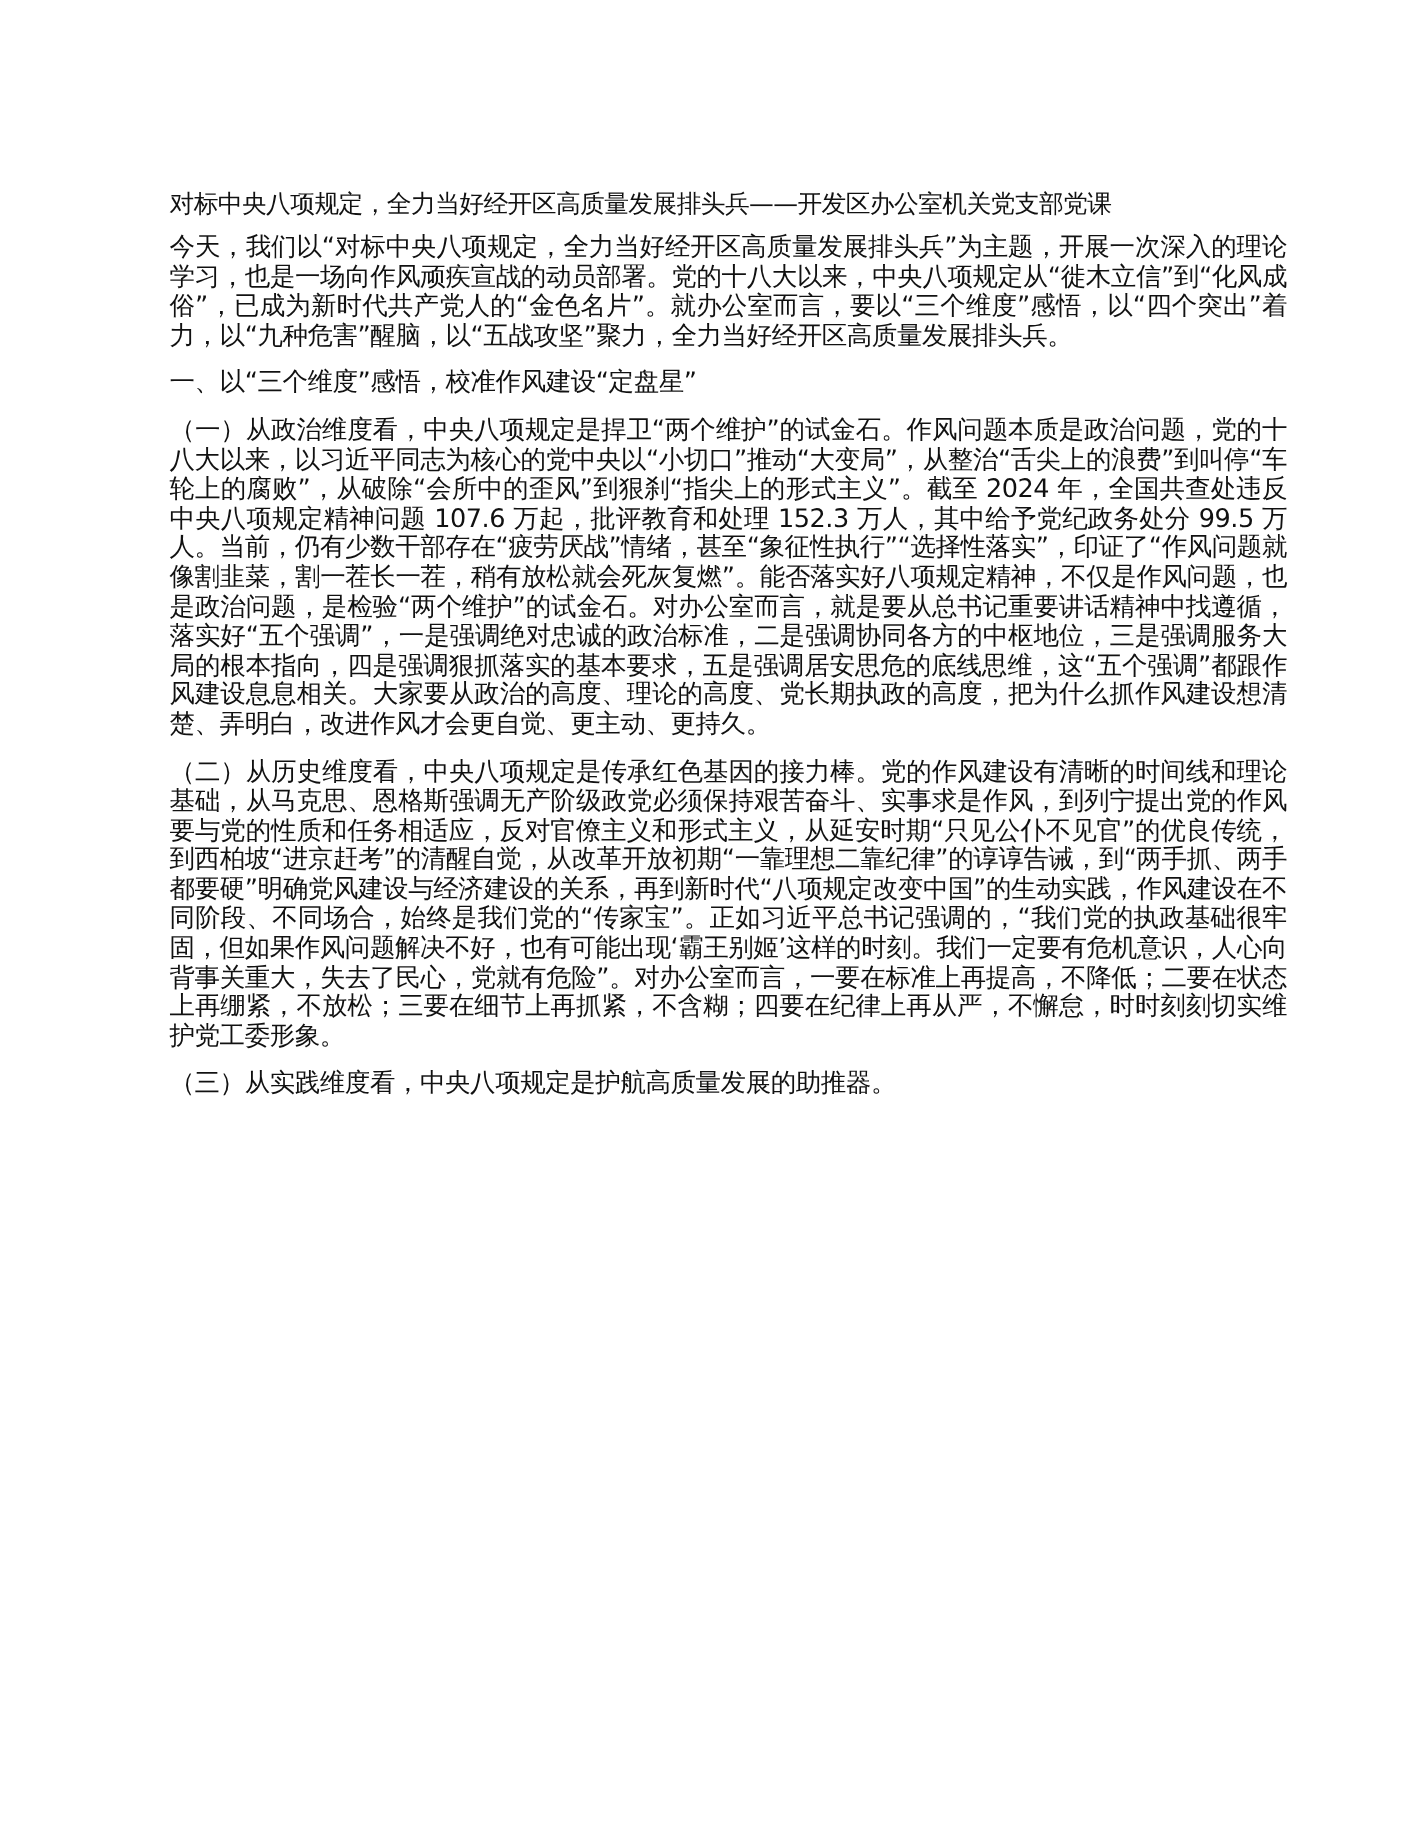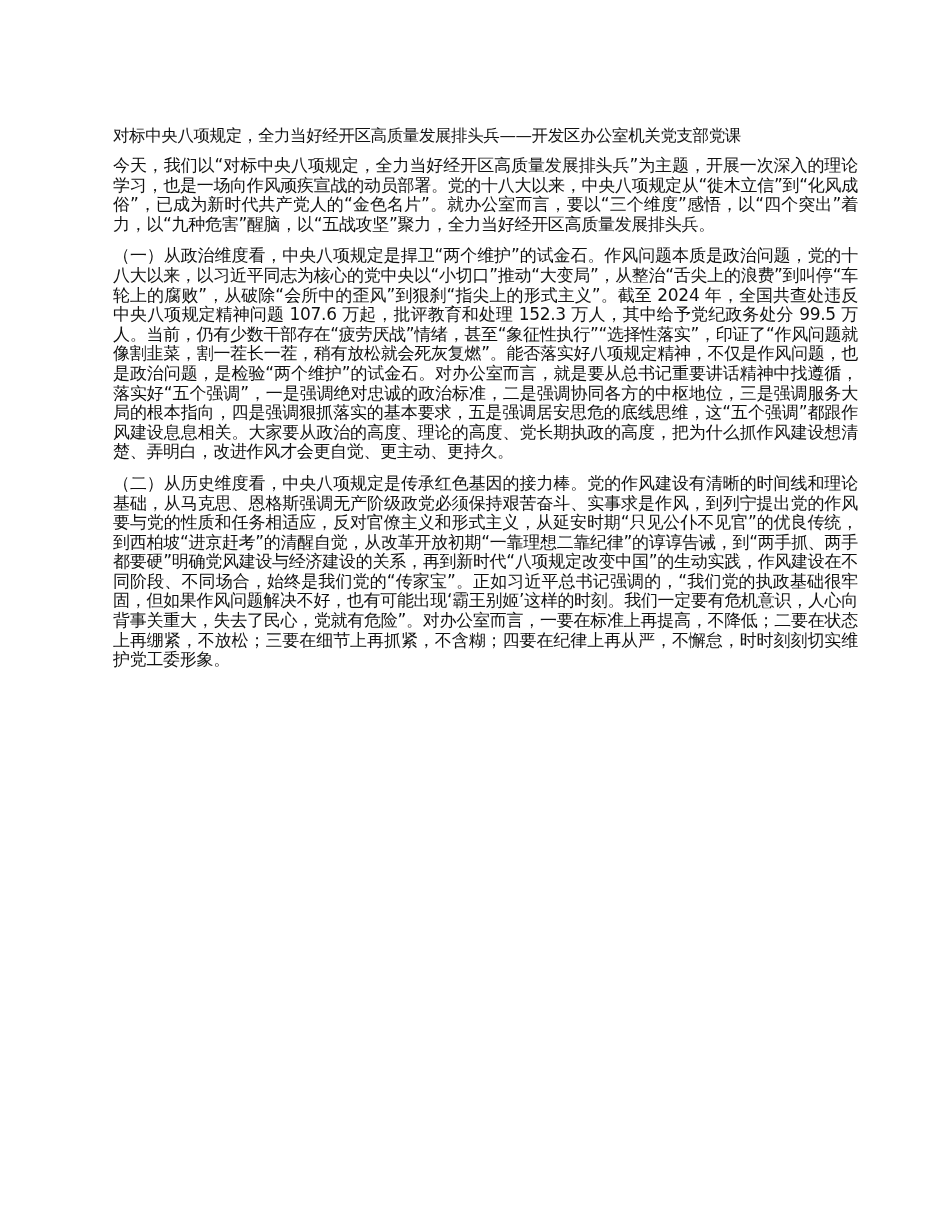--- a/index.html
+++ b/index.html
@@ -9,15 +9,17 @@
   .title { font-size:16.5px; line-height:22px; margin:0 0 9px 0; white-space:nowrap; letter-spacing:-0.4px; }
   p { font-size:17px; line-height:19.6px; margin:0 0 12px 0; text-align:justify; letter-spacing:-0.3px; }
   .heading { margin-bottom:12px; }
 </style>
 </head>
 <body>
 
 <div class="page">
   <div class="title">对标中央八项规定，全力当好经开区高质量发展排头兵——开发区办公室机关党支部党课</div>
   <p>今天，我们以“对标中央八项规定，全力当好经开区高质量发展排头兵”为主题，开展一次深入的理论学习，也是一场向作风顽疾宣战的动员部署。党的十八大以来，中央八项规定从“徙木立信”到“化风成俗”，已成为新时代共产党人的“金色名片”。就办公室而言，要以“三个维度”感悟，以“四个突出”着力，以“九种危害”醒脑，以“五战攻坚”聚力，全力当好经开区高质量发展排头兵。</p>
+  <p class="heading">一、以“三个维度”感悟，校准作风建设“定盘星”</p>
   <p>（一）从政治维度看，中央八项规定是捍卫“两个维护”的试金石。作风问题本质是政治问题，党的十八大以来，以习近平同志为核心的党中央以“小切口”推动“大变局”，从整治“舌尖上的浪费”到叫停“车轮上的腐败”，从破除“会所中的歪风”到狠刹“指尖上的形式主义”。截至 2024 年，全国共查处违反中央八项规定精神问题 107.6 万起，批评教育和处理 152.3 万人，其中给予党纪政务处分 99.5 万人。当前，仍有少数干部存在“疲劳厌战”情绪，甚至“象征性执行”“选择性落实”，印证了“作风问题就像割韭菜，割一茬长一茬，稍有放松就会死灰复燃”。能否落实好八项规定精神，不仅是作风问题，也是政治问题，是检验“两个维护”的试金石。对办公室而言，就是要从总书记重要讲话精神中找遵循，落实好“五个强调”，一是强调绝对忠诚的政治标准，二是强调协同各方的中枢地位，三是强调服务大局的根本指向，四是强调狠抓落实的基本要求，五是强调居安思危的底线思维，这“五个强调”都跟作风建设息息相关。大家要从政治的高度、理论的高度、党长期执政的高度，把为什么抓作风建设想清楚、弄明白，改进作风才会更自觉、更主动、更持久。</p>
   <p>（二）从历史维度看，中央八项规定是传承红色基因的接力棒。党的作风建设有清晰的时间线和理论基础，从马克思、恩格斯强调无产阶级政党必须保持艰苦奋斗、实事求是作风，到列宁提出党的作风要与党的性质和任务相适应，反对官僚主义和形式主义，从延安时期“只见公仆不见官”的优良传统，到西柏坡“进京赶考”的清醒自觉，从改革开放初期“一靠理想二靠纪律”的谆谆告诫，到“两手抓、两手都要硬”明确党风建设与经济建设的关系，再到新时代“八项规定改变中国”的生动实践，作风建设在不同阶段、不同场合，始终是我们党的“传家宝”。正如习近平总书记强调的，“我们党的执政基础很牢固，但如果作风问题解决不好，也有可能出现‘霸王别姬’这样的时刻。我们一定要有危机意识，人心向背事关重大，失去了民心，党就有危险”。对办公室而言，一要在标准上再提高，不降低；二要在状态上再绷紧，不放松；三要在细节上再抓紧，不含糊；四要在纪律上再从严，不懈怠，时时刻刻切实维护党工委形象。</p>
+  <p>（三）从实践维度看，中央八项规定是护航高质量发展的助推器。</p>
 </div>
 
 </body></html>

